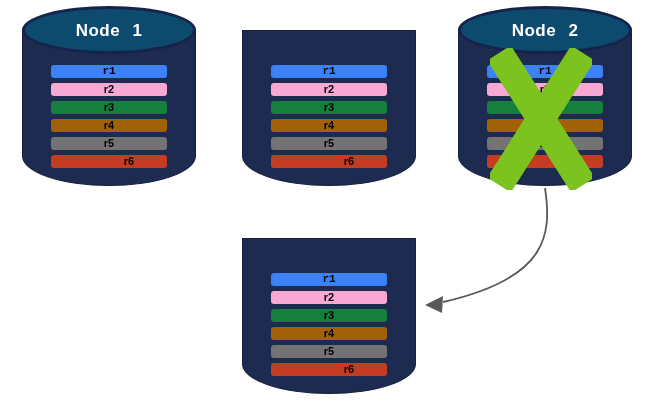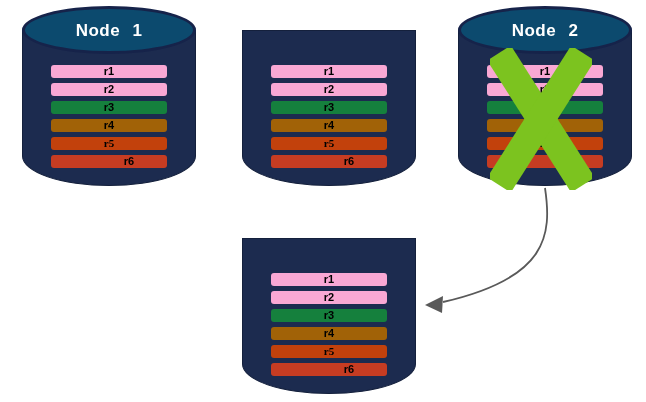--- a/index.html
+++ b/index.html
@@ -56,25 +56,25 @@
     margin-bottom: 5px;
     border-radius: 3px;
     display: flex;
     align-items: center;
     justify-content: center;
     font-size: 11px;
     font-weight: bold;
     color: #000000;
     line-height: 13px;
   }
-  .row-1 { background: #f9a8d4; }
+  .row-1 { background: #3b82f6; font-family: Liberation Mono, monospace; }
   .row-2 { background: #f9a8d4; }
   .row-3 { background: #15803d; }
   .row-4 { background: #a16207; }
-  .row-5 { background: #c2410c; font-family: Liberation Serif, serif; }
+  .row-5 { background: #737373; }
   .row-6 { background: #C63C22; padding-left: 40px; }
 
   .x-overlay {
     position: absolute;
     left: 32px; top: 42px;
     width: 102px; height: 142px;
     pointer-events: none;
   }
   .arrow-layer {
     position: absolute;

